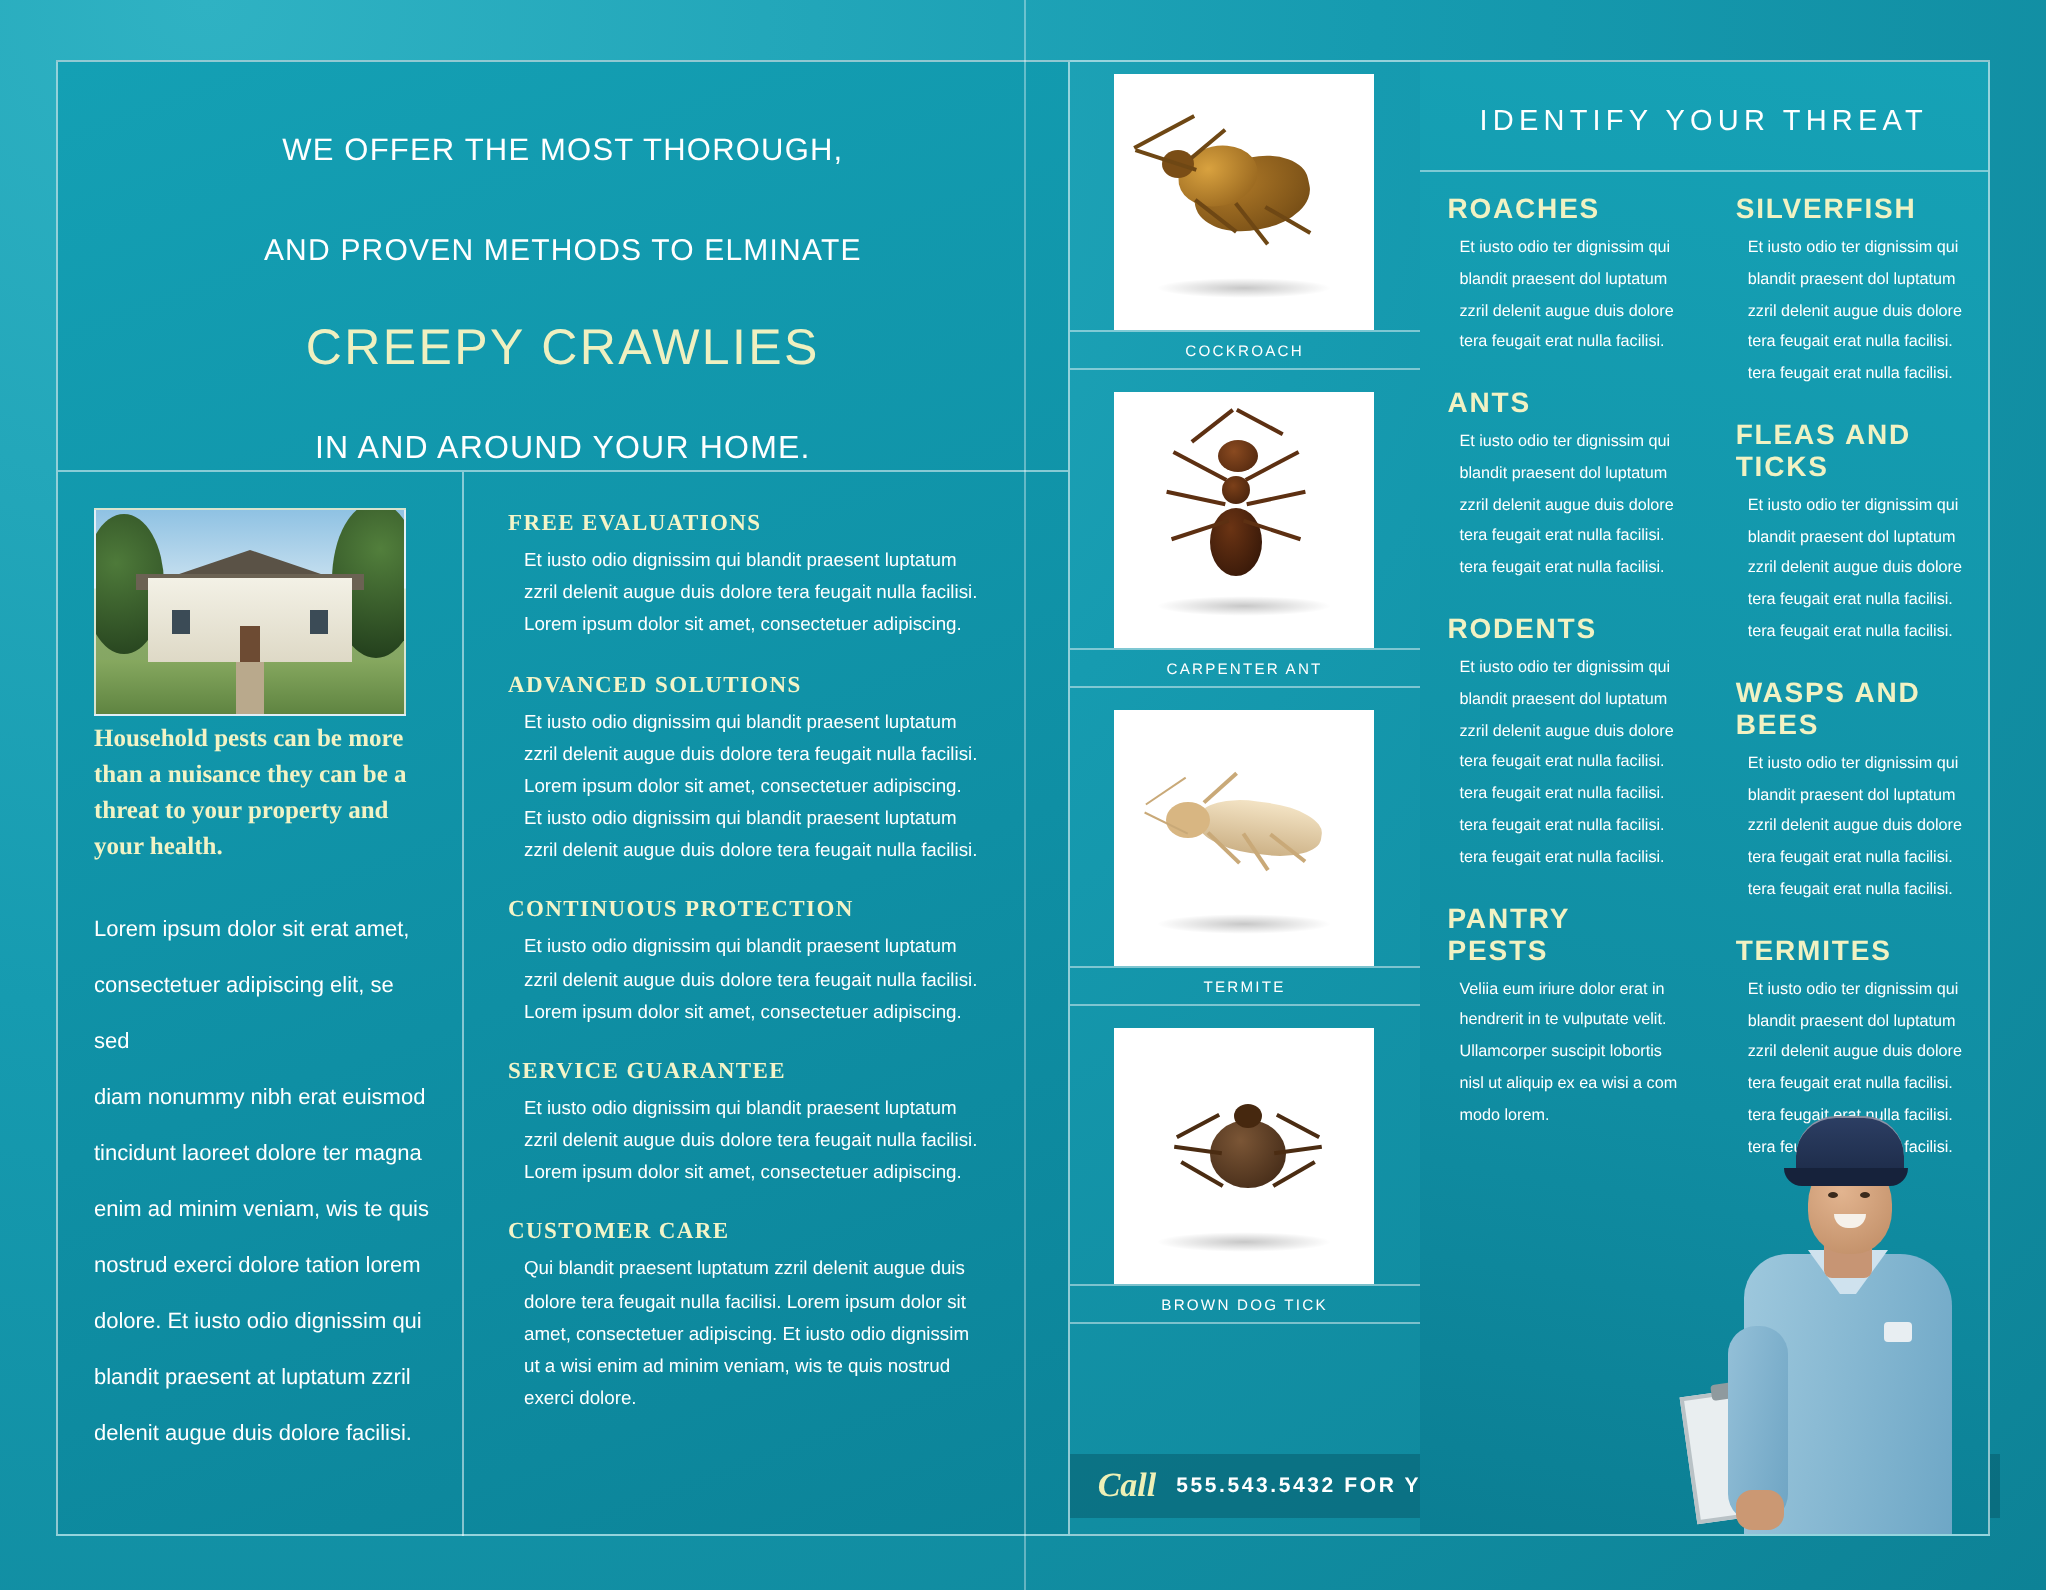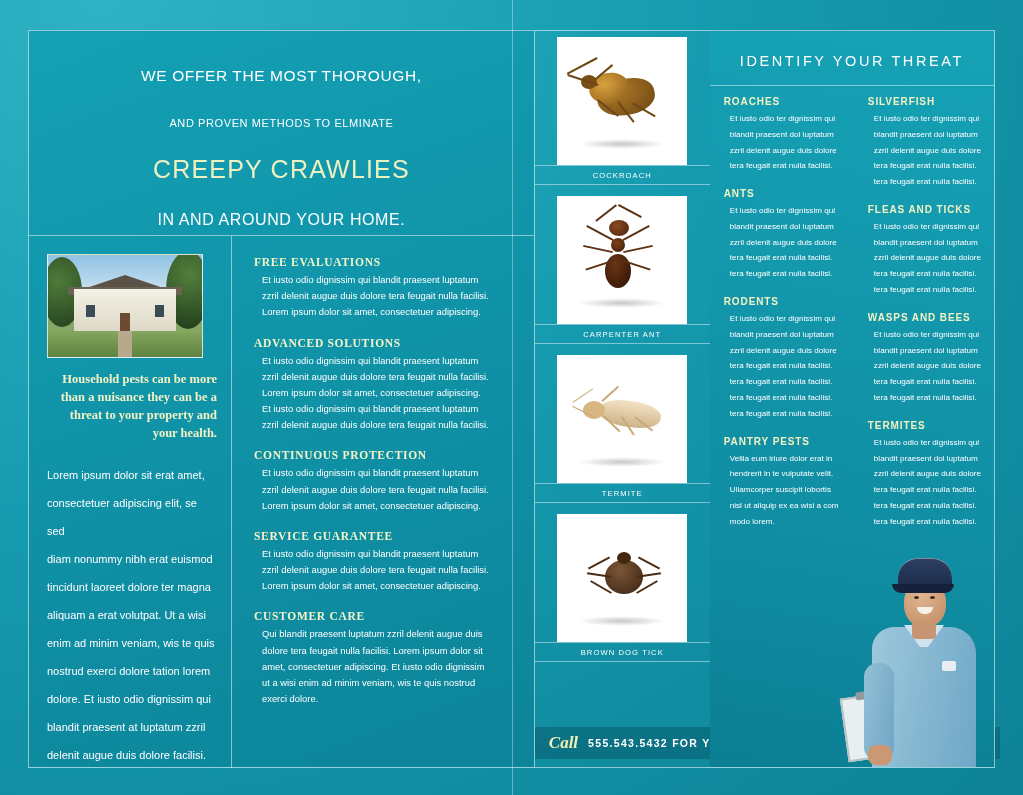--- a/index.html
+++ b/index.html
@@ -35,21 +35,21 @@
     text-align:center;
     color:#ffffff;
     border-bottom:1px solid rgba(255,255,255,0.5);
     height:205px;
     box-sizing:border-box;
   }
   .headline-block .l1{
     font-size:15.5px;letter-spacing:.6px;margin:8px 0 0 0;font-weight:400;
   }
   .headline-block .l2{
-    font-size:11px;letter-spacing:.6px;margin:32px 0 0 0;font-weight:400;
+    font-size:15px;letter-spacing:.6px;margin:32px 0 0 0;font-weight:400;
   }
   .headline-block .l3{
     font-size:25px;letter-spacing:1.2px;margin:26px 0 12px 0;font-weight:400;color:#eff0c0;
   }
   .headline-block .l4{
     font-size:16px;letter-spacing:.6px;margin:27px 0 0 0;font-weight:400;
   }
   .lower{
     display:flex;
     height:532px;
@@ -85,22 +85,21 @@
   .house-photo .w1{position:absolute;left:38px;bottom:40px;width:9px;height:12px;background:#3b4b56;}
   .house-photo .w2{position:absolute;right:38px;bottom:40px;width:9px;height:12px;background:#3b4b56;}
   .house-photo .path{position:absolute;left:50%;margin-left:-7px;bottom:0;width:14px;height:26px;background:#b9a98c;}
 
   .tagline{
     color:#f2f3c5;
     font-family:"Liberation Serif", serif;
     font-weight:700;
     font-size:12.5px;
     line-height:1.45;
-    margin-top:12px;
-    text-align:right;
+    margin-top:2px;
   }
   .body-lines{
     margin-top:18px;
     color:#ffffff;
     font-size:11px;
     line-height:2.55;
   }
   .col-b{
     width:280px;
     box-sizing:border-box;
@@ -218,21 +217,21 @@
     padding:22px 0 16px 0;
     border-bottom:1px solid rgba(255,255,255,0.45);
   }
   .r-cols{display:flex;padding:10px 0 0 0;}
   .r-col{width:50%;box-sizing:border-box;padding:0 12px 0 14px;}
   .r-col.right{padding-left:16px;}
   .threat{margin-bottom:14px;}
   .threat h5{
     margin:0 0 4px 0;
     color:#f1f2c3;
-    font-size:10px;
+    font-size:14px;
     letter-spacing:.9px;
     font-weight:700;
   }
   .threat p{
     margin:0;color:#ffffff;font-size:8.1px;line-height:1.95;padding-left:6px;
   }
   
   .tech{
     position:absolute;right:0;bottom:0;width:136px;height:222px;
   }
@@ -298,21 +297,20 @@
           <div class="path"></div>
         </div>
 
         <div class="tagline">Household pests can be more than a nuisance they can be a threat to your property and your health.</div>
 
         <div class="body-lines">
           <div>Lorem ipsum dolor sit erat amet,</div>
           <div>consectetuer adipiscing elit, se sed</div>
           <div>diam nonummy nibh erat euismod</div>
           <div>tincidunt laoreet dolore ter magna</div>
-          <div>aliquam a erat volutpat. Ut a wisi</div>
           <div>enim ad minim veniam, wis te quis</div>
           <div>nostrud exerci dolore tation lorem</div>
           <div>dolore. Et iusto odio dignissim qui</div>
           <div>blandit praesent at luptatum zzril</div>
           <div>delenit augue duis dolore facilisi.</div>
         </div>
       </div>
 
       <div class="col-b">
         <div class="sec">

